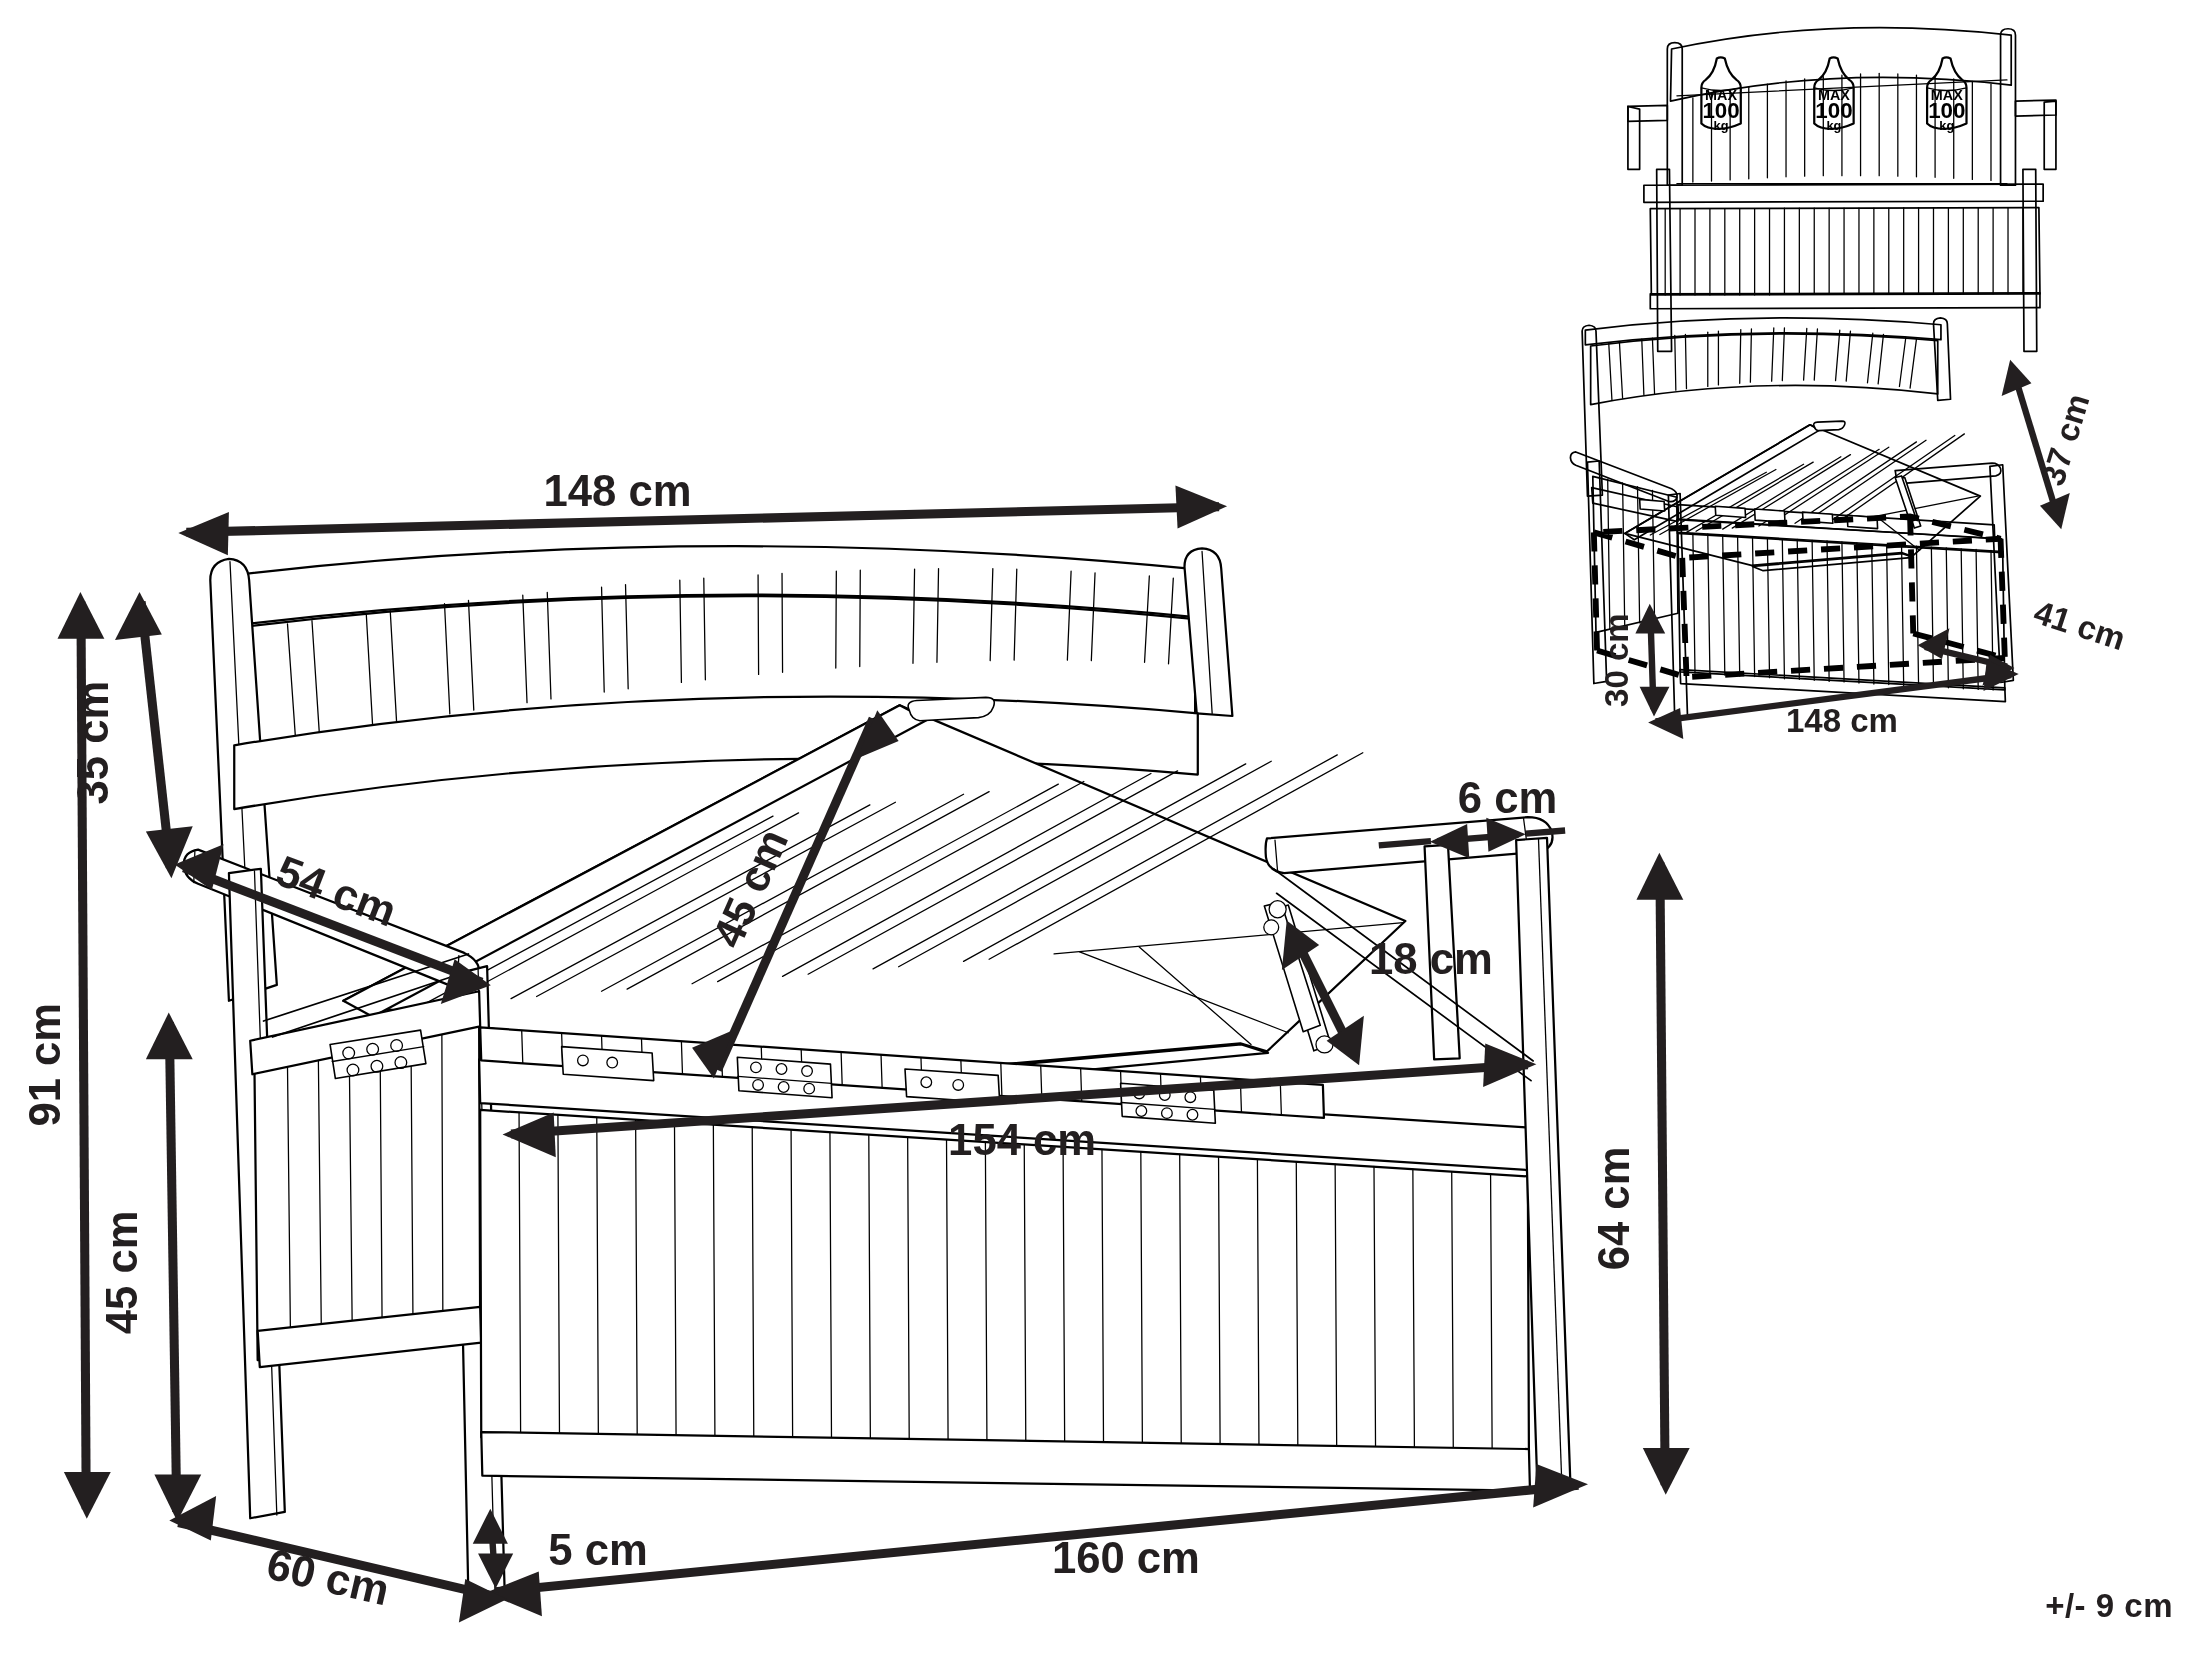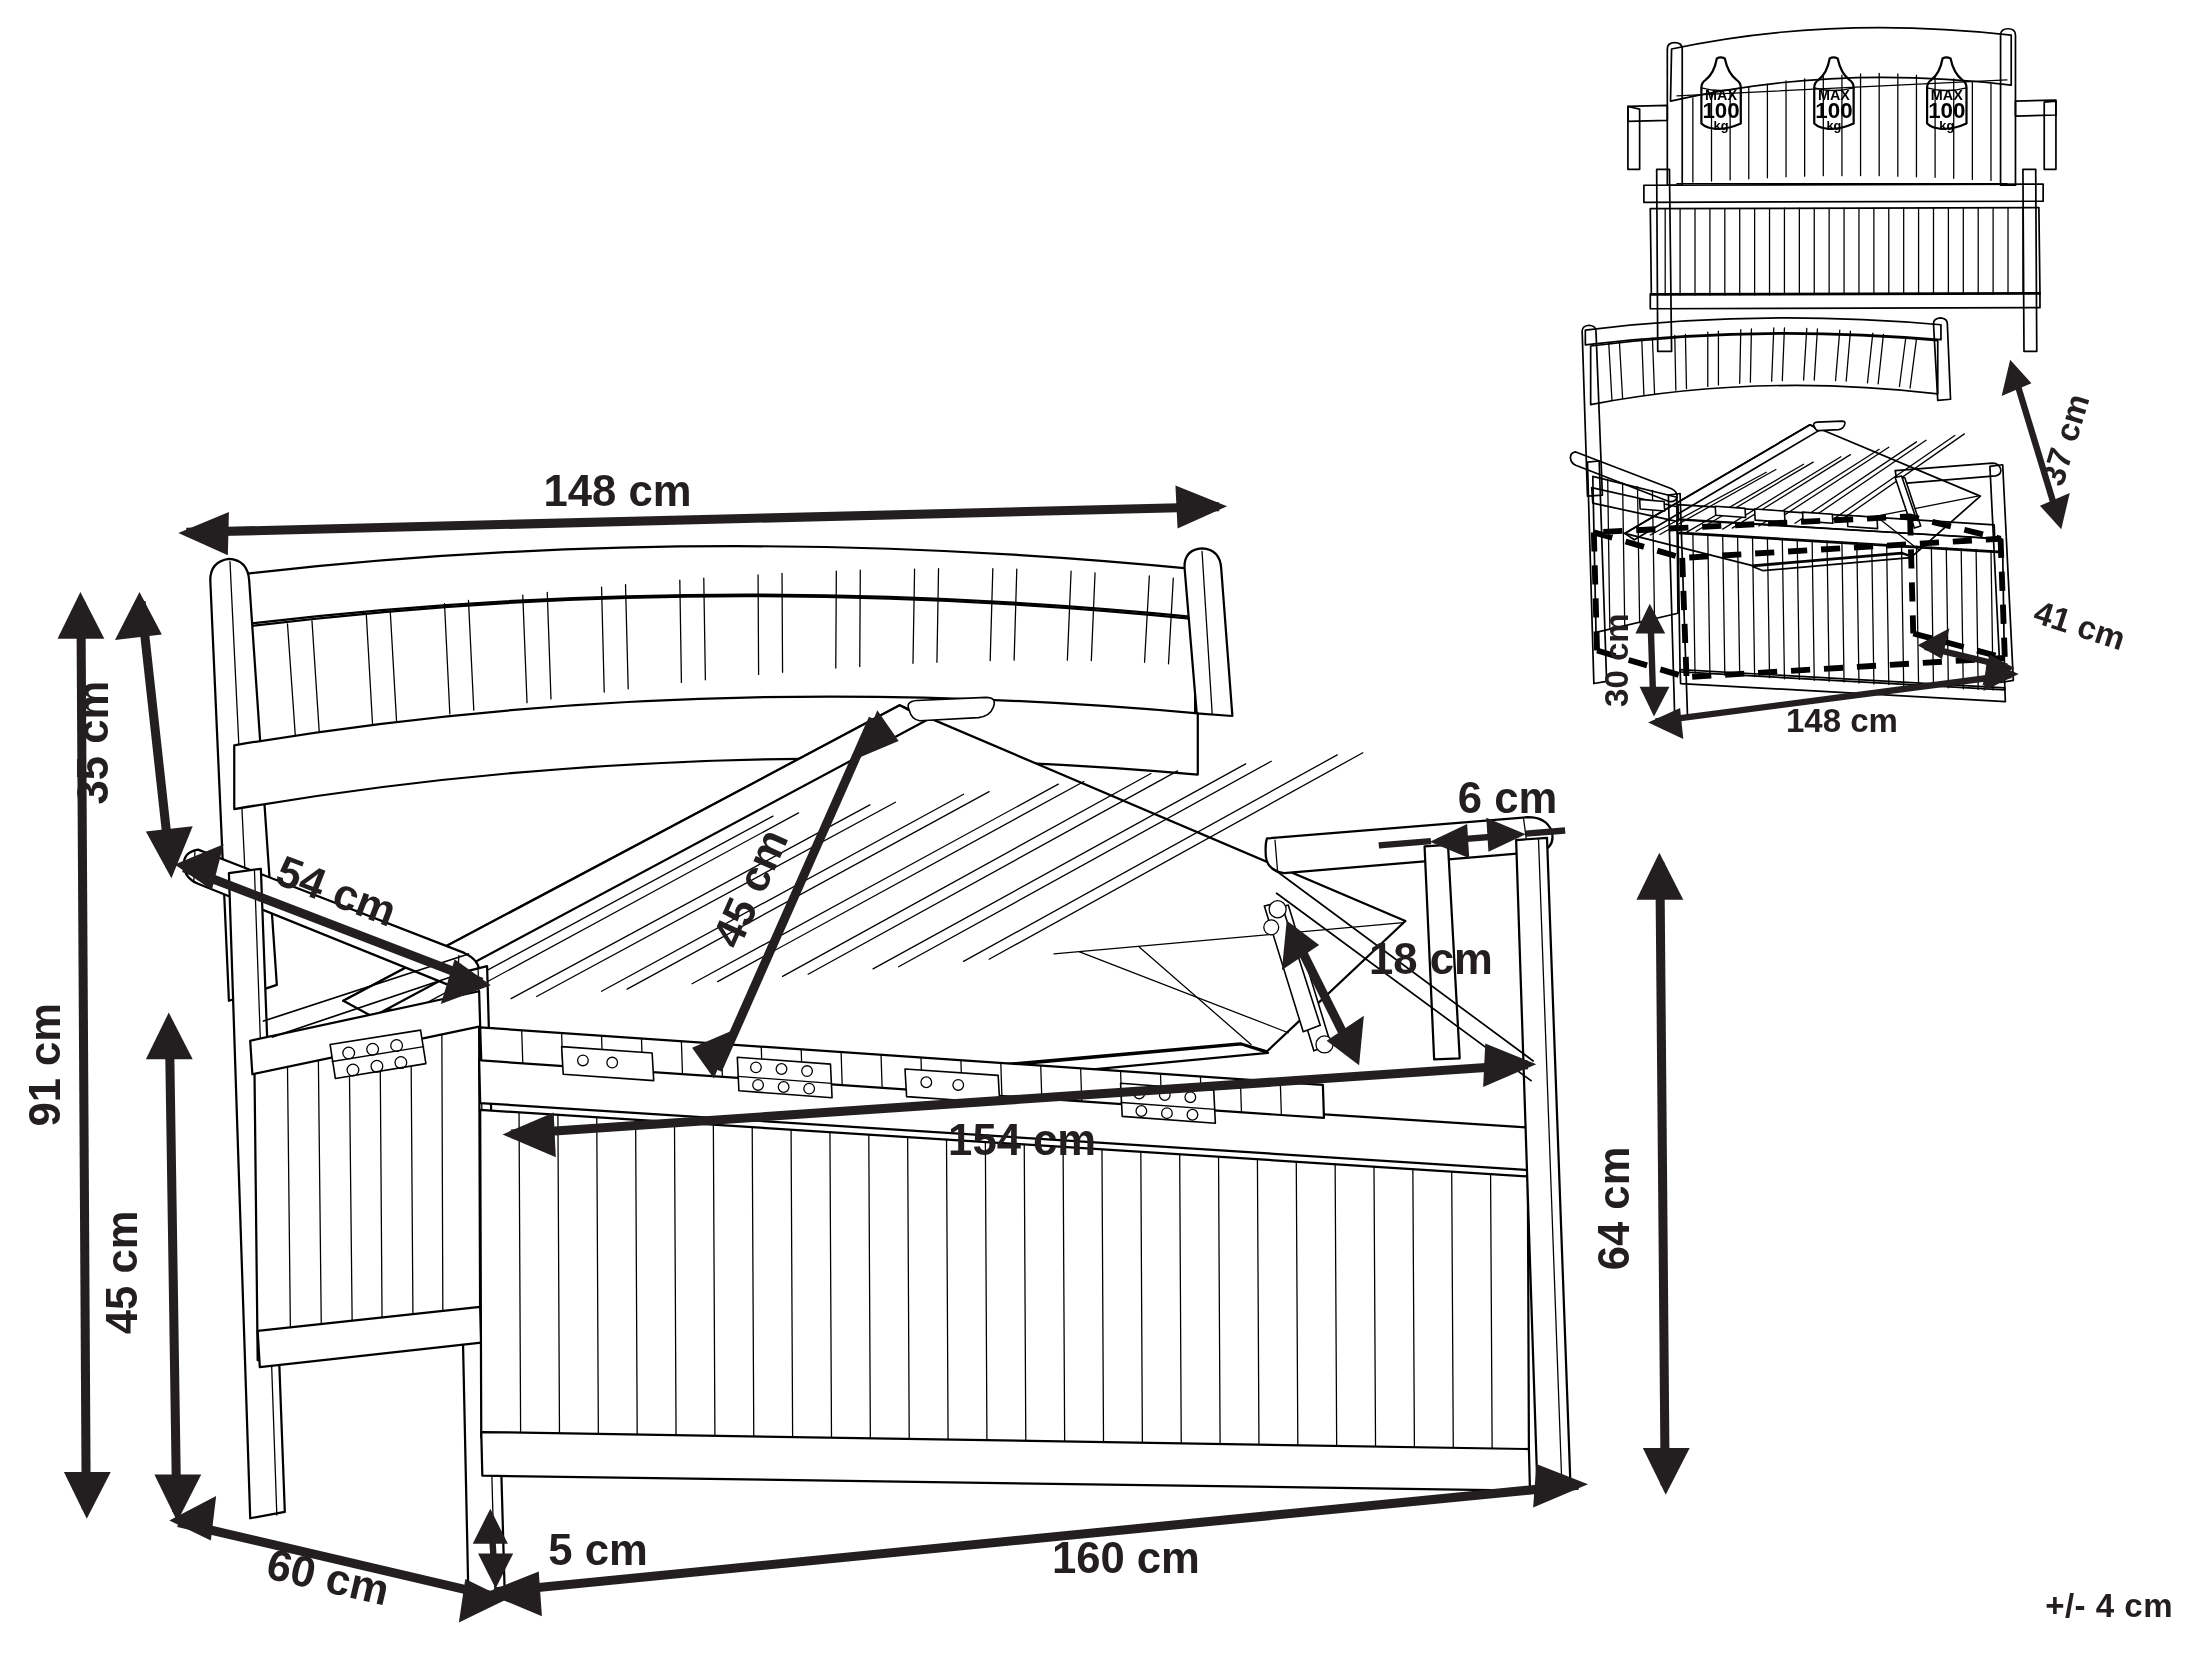--- a/index.html
+++ b/index.html
@@ -612,16 +612,16 @@
         <path class="dimline-s" d="M 3110 1355 L 3778 1268"></path>
         <polygon class="arrowhead" points="3096,1357 3156,1330 3162,1388"></polygon>
         <polygon class="arrowhead" points="3792,1266 3732,1240 3726,1298"></polygon>
         <text class="dimtext" x="3460" y="1375" font-size="62" text-anchor="middle">148 cm</text>
       </g>
 
     </g>
 
   </svg>
 
-  <div class="tol">+/- 4 cm</div>
+  <div class="tol">+/- 9 cm</div>
 
 </div>
 
 
 </body></html>

